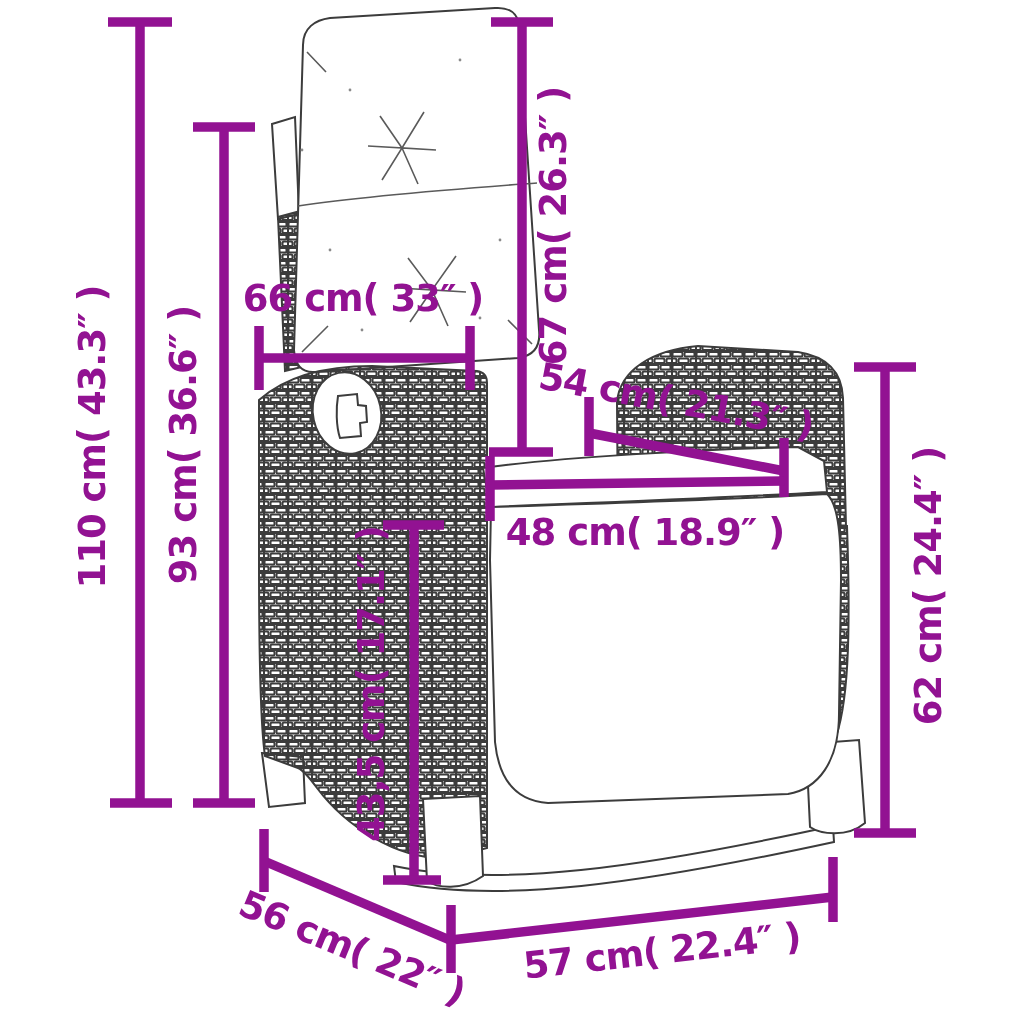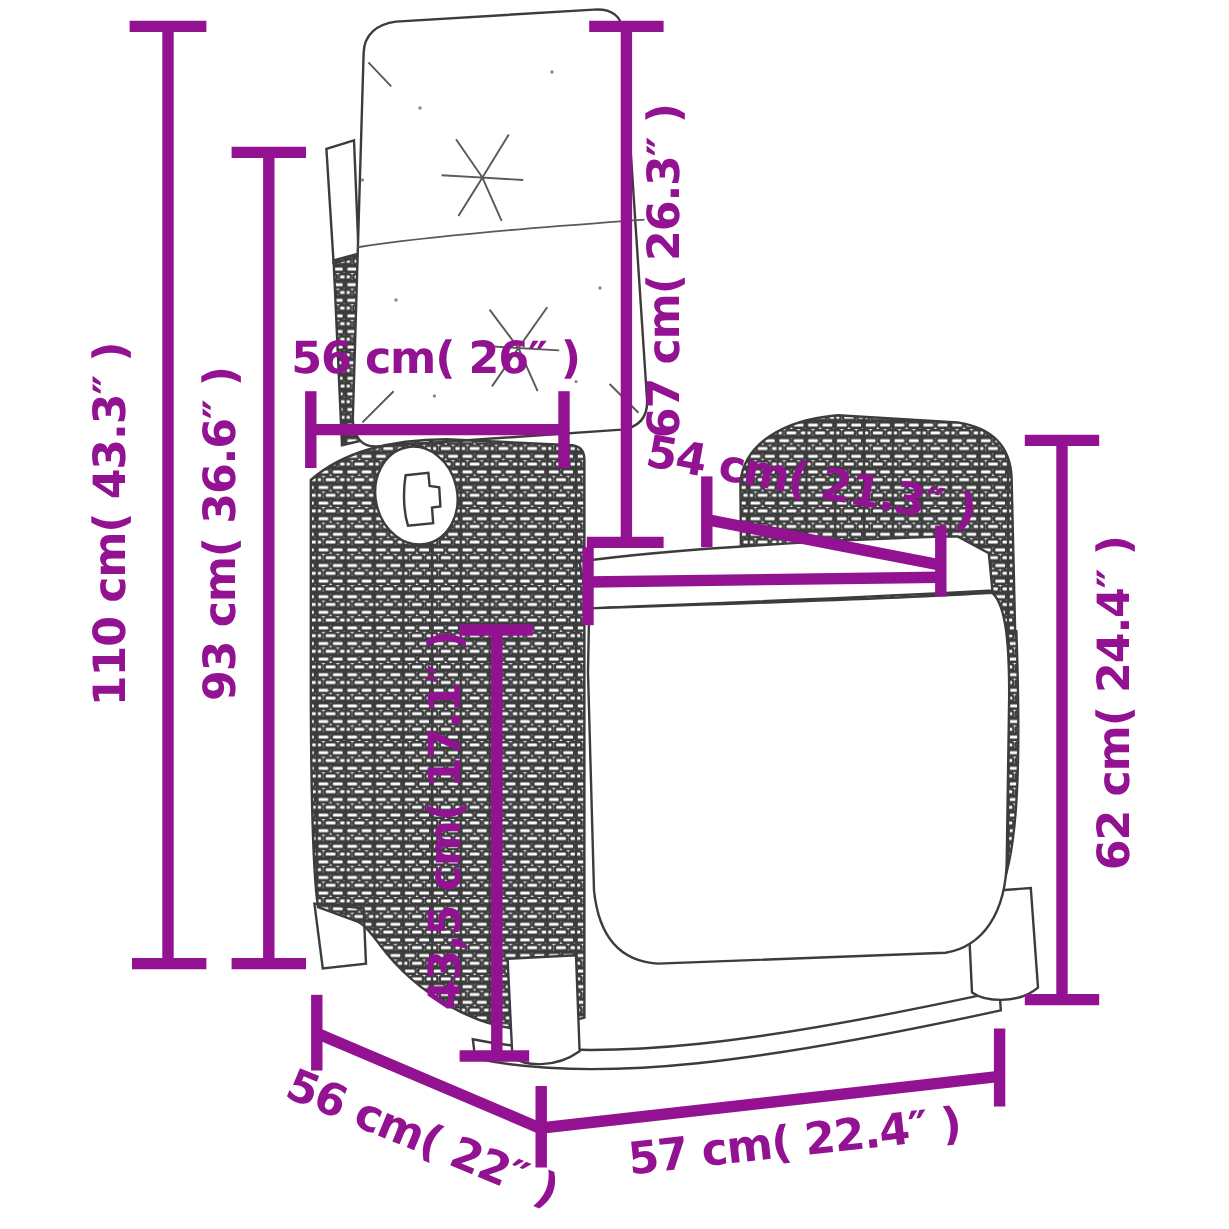--- a/index.html
+++ b/index.html
@@ -150,26 +150,27 @@
       <line x1="451" y1="940" x2="833" y2="897"></line>
       <line x1="451" y1="905" x2="451" y2="973"></line>
       <line x1="833" y1="857" x2="833" y2="922"></line>
     </g>
   </svg>
 
   <div class="dim-label" style="left:92px;  top:437px; transform:translate(-50%,-50%) rotate(-90deg);">110 cm( 43.3″ )</div>
 
   <div class="dim-label" style="left:183px; top:445px; transform:translate(-50%,-50%) rotate(-90deg);">93 cm( 36.6″ )</div>
 
-  <div class="dim-label" style="left:363px; top:298px; transform:translate(-50%,-50%);">56 cm( 26″ )</div>
+  <div class="dim-label" style="left:363px; top:298px; transform:translate(-50%,-50%);">66 cm( 33″ )</div>
 
   <div class="dim-label" style="left:553px; top:226px; transform:translate(-50%,-50%) rotate(-90deg);">67 cm( 26.3″ )</div>
 
   <div class="dim-label" style="left:676px; top:401px; transform:translate(-50%,-50%) rotate(10.5deg);">54 cm( 21.3″ )</div>
 
+  <div class="dim-label" style="left:645px; top:532px; transform:translate(-50%,-50%);">48 cm( 18.9″ )</div>
 
   <div class="dim-label" style="left:371px; top:684px; transform:translate(-50%,-50%) rotate(-90deg);">43,5 cm( 17.1″ )</div>
 
   <div class="dim-label" style="left:928px; top:586px; transform:translate(-50%,-50%) rotate(-90deg);">62 cm( 24.4″ )</div>
 
   <div class="dim-label" style="left:352px; top:948px; transform:translate(-50%,-50%) rotate(22.5deg);">56 cm( 22″ )</div>
 
   <div class="dim-label" style="left:662px; top:951px; transform:translate(-50%,-50%) rotate(-6.3deg);">57 cm( 22.4″ )</div>
 
 </div>

